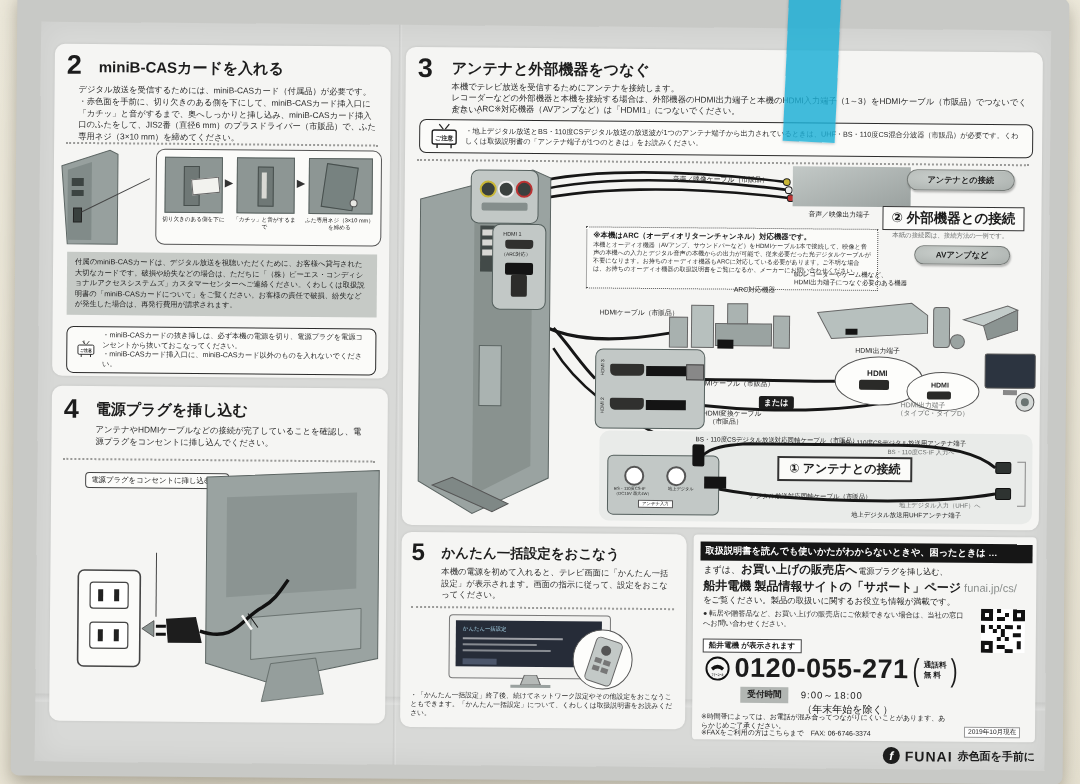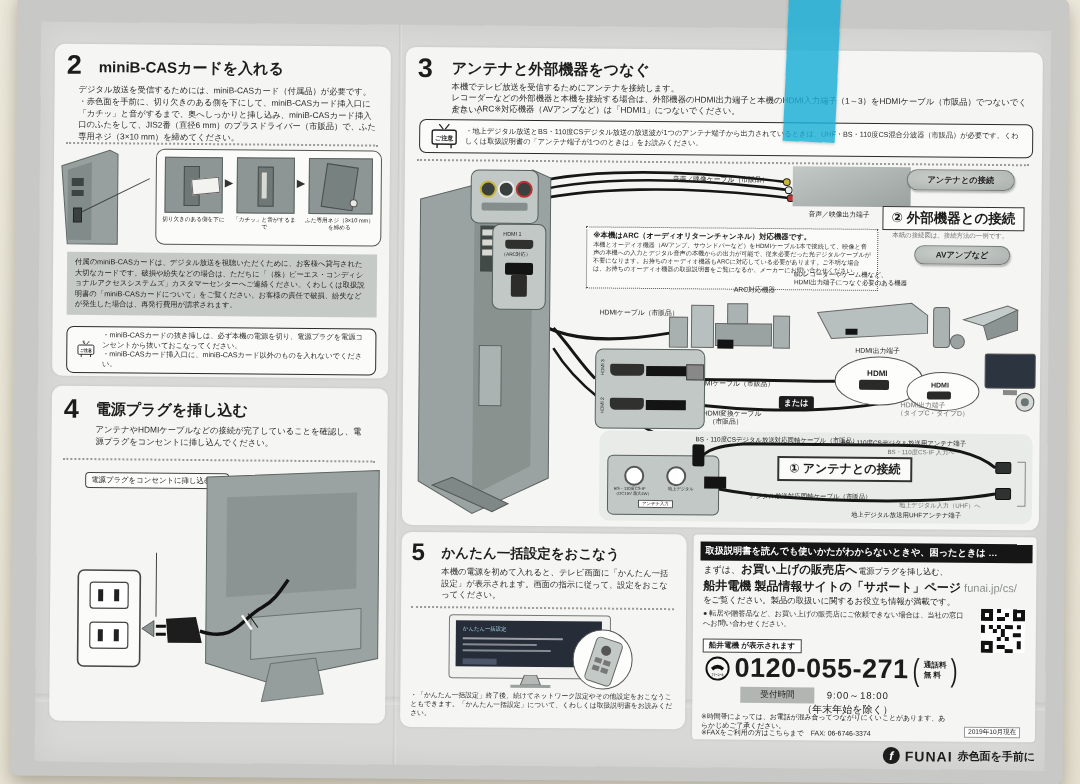--- a/index.html
+++ b/index.html
@@ -245,21 +245,21 @@
         <rect x="96" y="36" width="24" height="8" rx="2" fill="#2a2a28"></rect>
       </svg>
 
       <svg class="abs" style="left:580px;top:300px;" width="56" height="62" viewBox="0 0 56 62">
         <rect x="2" y="2" width="50" height="34" rx="2" fill="#2c3440" stroke="#555"></rect>
         <rect x="20" y="38" width="14" height="5" fill="#888"></rect>
         <circle cx="42" cy="50" r="9" fill="#d5d9d7" stroke="#555"></circle>
         <circle cx="42" cy="50" r="4" fill="#6a7472"></circle>
       </svg>
       <div class="abs lbl" style="left:292px;top:330px;">HDMIケーブル（市販品）</div>
-      <div class="abs badge-or" style="left:376px;top:346px;">または</div>
+      <div class="abs badge-or" style="left:356px;top:346px;">または</div>
       <div class="abs lbl" style="left:300px;top:360px;">HDMI変換ケーブル</div>
       <div class="abs lbl" style="left:306px;top:368px;">（市販品）</div>
       <div class="abs lbl lblg" style="left:498px;top:350px;">HDMI出力端子</div>
       <div class="abs lbl lblg" style="left:494px;top:358px;">（タイプC・タイプD）</div>
 
       <div class="abs pod" style="left:192px;top:300px;width:108px;height:78px;">
         <div class="abs lbl" style="left:4px;top:26px;font-size:4.8px;transform:rotate(-90deg);transform-origin:left top;">HDMI 3</div>
         <div class="abs lbl" style="left:4px;top:64px;font-size:4.8px;transform:rotate(-90deg);transform-origin:left top;">HDMI 2</div>
         <div class="abs" style="left:14px;top:14px;width:34px;height:12px;background:#30302e;border-radius:2px 2px 5px 5px;"></div>
         <div class="abs" style="left:50px;top:16px;width:40px;height:10px;background:#141414;"></div>
@@ -354,21 +354,21 @@
         </svg>
         <span style="font-size:27px;font-weight:900;letter-spacing:0.5px;">0120-055-271</span>
         <span style="font-size:21px;font-weight:400;transform:scaleY(1.5);">(</span>
         <span style="display:flex;flex-direction:column;font-size:7.6px;font-weight:bold;line-height:1.2;">
           <span>通話料</span>
           <span>無 料</span>
         </span>
         <span style="font-size:21px;font-weight:400;transform:scaleY(1.5);">)</span>
       </div>
       <div class="abs" style="left:48px;top:152px;display:flex;align-items:center;gap:12px;">
-        <span style="background:#b2b6b3;font-size:8.6px;font-weight:normal;padding:2px 20px;">受付時間</span>
+        <span style="background:#b2b6b3;font-size:8.6px;font-weight:bold;padding:2px 7px;">受付時間</span>
         <span style="font-size:9.6px;letter-spacing:1px;">9:00～18:00</span>
       </div>
       <div class="abs" style="left:110px;top:167px;font-size:10px;">（年末年始を除く）</div>
       <div class="abs" style="left:9px;top:178px;width:250px;font-size:6.9px;line-height:1.3;">※時間帯によっては、お電話が混み合ってつながりにくいことがあります、あらかじめご了承ください。</div>
       <div class="abs" style="left:9px;top:193px;font-size:6.9px;">※FAXをご利用の方はこちらまで　FAX: 06-6746-3374</div>
       <div class="abs" style="left:272px;top:190px;font-size:6.6px;background:#fff;border:0.8px solid #999;padding:0 3px;">2019年10月現在</div>
     </div>
 
     <div class="abs" style="left:848px;top:718px;display:flex;align-items:center;gap:5px;">
       <span style="width:17px;height:17px;border-radius:50%;background:#1d1d1d;color:#fff;display:inline-flex;align-items:center;justify-content:center;font-size:12px;font-style:italic;font-weight:bold;">f</span>

